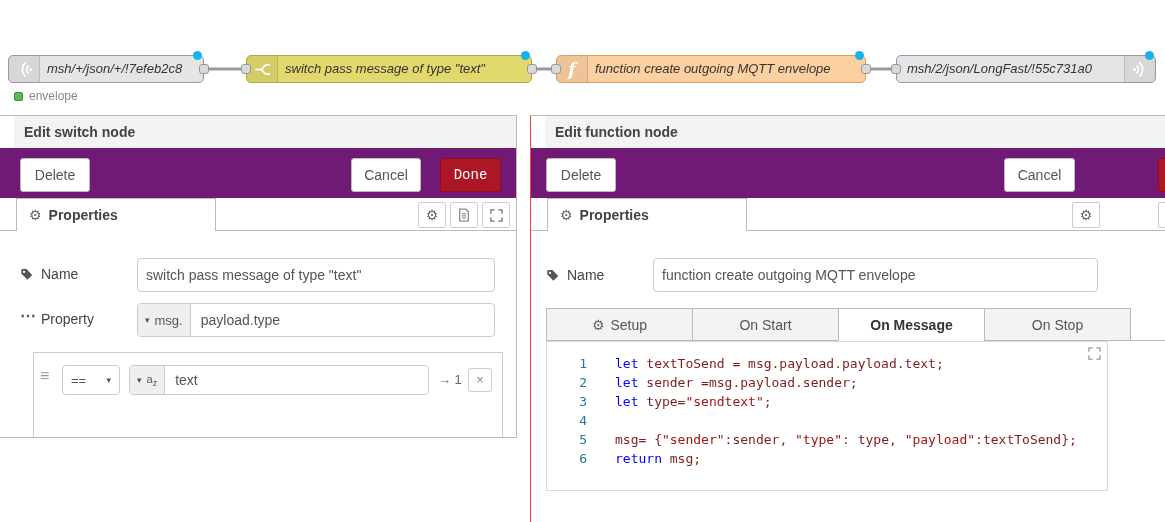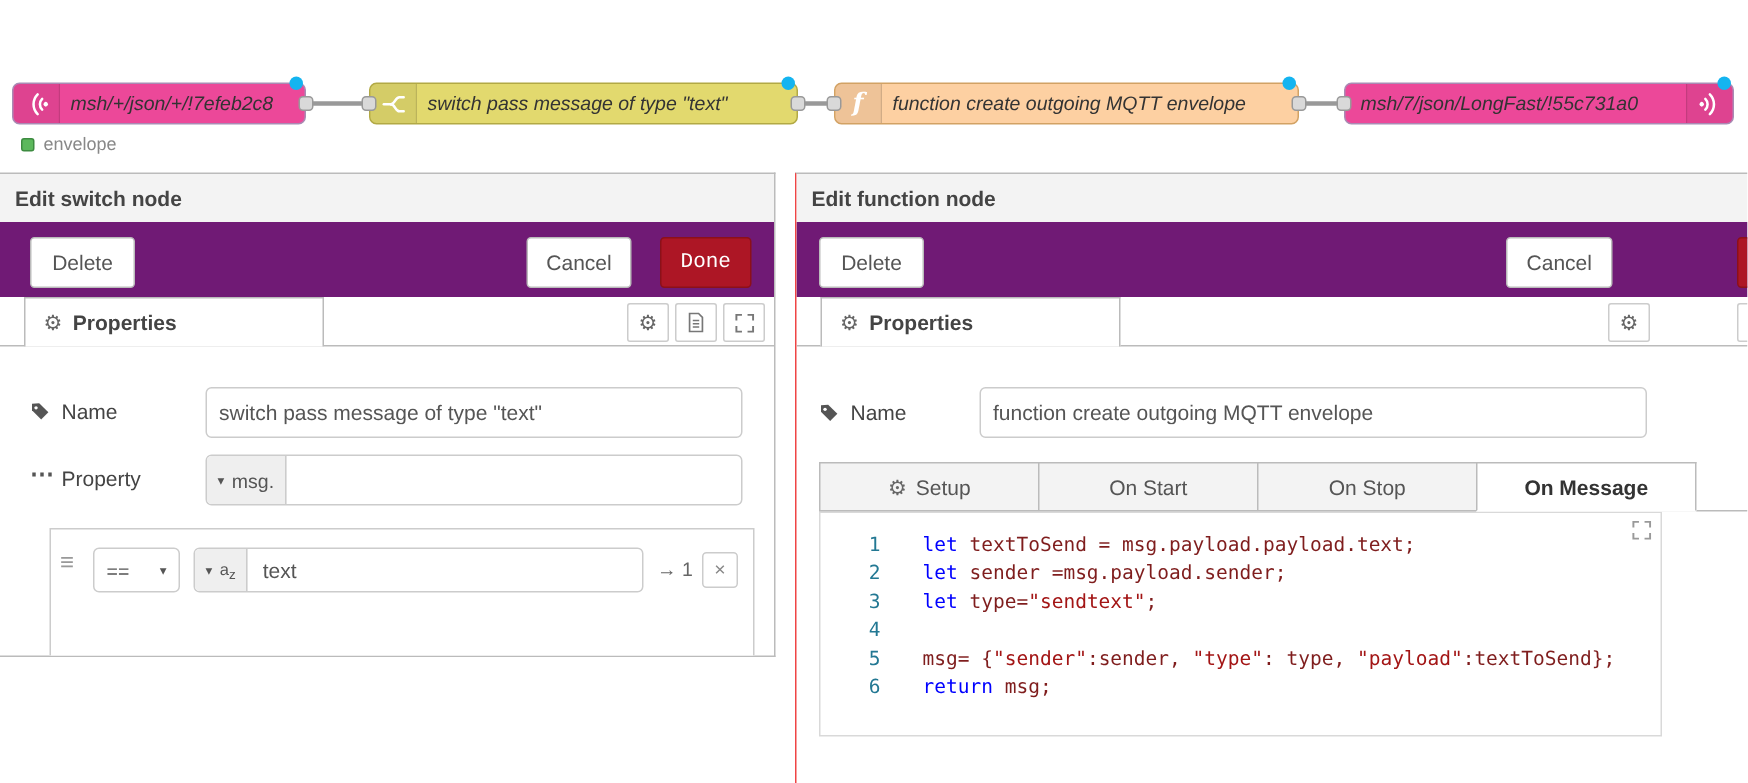--- a/index.html
+++ b/index.html
@@ -2,21 +2,21 @@
 <html><head>
 <meta charset="utf-8">
 <style>
   html,body{margin:0;padding:0;background:#fff;}
   body{font-family:"Liberation Sans",sans-serif;}
   #app{position:relative;width:1165px;height:522px;overflow:hidden;background:#fff;}
 
   
   #wires{position:absolute;left:0;top:0;z-index:0;}
   .node{position:absolute;height:28px;border-radius:5px;border:1px solid;box-sizing:border-box;z-index:1;cursor:pointer;}
-  .node.mqtt{background:#ec4899;border-color:#a98bb4;}
+  .node.mqtt{background:#e5e5e5;border-color:#a98bb4;}
   .node.switch{background:#e2d96e;border-color:#b2a945;}
   .node.func{background:#fdd0a2;border-color:#d2a264;}
   .node-icon{position:absolute;top:0;bottom:0;width:30px;background:rgba(0,0,0,0.06);display:flex;align-items:center;justify-content:center;}
   .node-icon.left{left:0;border-right:1px solid rgba(0,0,0,0.12);border-radius:4px 0 0 4px;}
   .node-icon.right{right:0;border-left:1px solid rgba(0,0,0,0.12);border-radius:0 4px 4px 0;}
   .node-label{position:absolute;left:38px;right:6px;top:0;line-height:26px;font-size:13px;font-style:italic;color:#333;white-space:nowrap;overflow:hidden;}
   .node-label.rpad{left:10px;right:38px;}
   .port{position:absolute;width:10px;height:10px;background:#d9d9d9;border:1px solid #999;border-radius:3px;top:8px;box-sizing:border-box;z-index:2;cursor:crosshair;}
   .port.out{right:-6px;}.port.in{left:-6px;}
   .dot{position:absolute;width:9px;height:9px;border-radius:50%;background:#14b4f0;top:-5px;right:1px;z-index:3;}
@@ -27,21 +27,21 @@
   .status-square{width:9px;height:9px;background:#5cb85c;border:1px solid #3d8b40;border-radius:2px;box-sizing:border-box;}
   .status-text{font-size:12px;color:#888;}
   .iwifi{transform:rotate(-135deg);}
   .owifi{transform:rotate(45deg);}
   .ficon{font-family:"DejaVu Serif",serif;font-style:italic;font-weight:bold;color:#fff;font-size:17px;line-height:1;}
 
   
   .panel{position:absolute;background:#fff;box-sizing:border-box;overflow:hidden;}
   #switch-panel{left:0;top:115px;width:517px;height:323px;border-top:1px solid #bbb;border-right:1px solid #bbb;border-bottom:1px solid #bbb;}
   #function-panel{left:530px;top:115px;width:670px;height:407px;border-top:1px solid #bbb;border-left:1px solid #ef4444;}
-  .panel-header{position:absolute;left:0;top:0;right:0;height:32px;background:#f3f3f3;font-weight:bold;font-size:14px;color:#444;line-height:32px;padding-left:10px;box-sizing:border-box;}
+  .panel-header{position:absolute;left:14px;top:0;right:0;height:32px;background:#f3f3f3;font-weight:bold;font-size:14px;color:#444;line-height:32px;padding-left:10px;box-sizing:border-box;}
   .toolbar{position:absolute;left:0;top:32px;right:0;height:50px;background:#701a75;}
   .btn{position:absolute;height:34px;background:#fff;border:1px solid #bbb;border-radius:3px;font-size:14px;color:#555;text-align:center;line-height:32px;box-sizing:border-box;cursor:pointer;font-family:inherit;padding:0;}
   .btn.primary{background:#ad1625;border-color:#8c1019;color:#fff;}
   .tabline{position:absolute;height:1px;background:#bbb;z-index:1;}
   .proptab{position:absolute;top:82px;height:33px;box-sizing:border-box;background:#fff;border:1px solid #bbb;border-bottom:none;display:flex;align-items:center;gap:7px;padding-left:12px;font-size:14px;font-weight:bold;color:#444;z-index:2;cursor:pointer;}
   .gearglyph{font-size:14px;color:#666;font-weight:normal;}
   .icon-btn{position:absolute;width:28px;height:26px;border:1px solid #ccc;border-radius:2px;background:#fff;display:flex;align-items:center;justify-content:center;color:#666;font-size:13px;box-sizing:border-box;cursor:pointer;z-index:2;}
   .field-label{position:absolute;font-size:14px;color:#444;}
   .field-icon{position:absolute;color:#555;}
   .text-input{position:absolute;height:34px;border:1px solid #ccc;border-radius:4px;font-size:14px;color:#555;padding:0 8px;box-sizing:border-box;font-family:inherit;background:#fff;}
@@ -131,21 +131,21 @@
   <div class="node mqtt" style="left:896px;top:55px;width:260px;">
     <div class="node-icon right">
       <svg class="owifi" width="17" height="17" viewBox="0 0 20 20">
           <g fill="none" stroke="#fff" stroke-width="2" stroke-linecap="round">
             <path d="M4 10 A6 6 0 0 1 10 16"></path>
             <path d="M4 5 A11 11 0 0 1 15 16"></path>
           </g>
           <circle cx="5" cy="15" r="1.8" fill="#fff"></circle>
         </svg>
     </div>
-    <div class="node-label rpad">msh/7/json/LongFast/!55c731a0</div>
+    <div class="node-label rpad">msh/2/json/LongFast/!55c731a0</div>
     <div class="port in"></div>
     <div class="dot"></div>
   </div>
 
   <div id="switch-panel" class="panel">
     <div class="panel-header">Edit switch node</div>
     <div class="toolbar">
       <button class="btn" style="left:20px;top:10px;width:70px;">Delete</button>
       <button class="btn" style="left:351px;top:10px;width:70px;">Cancel</button>
       <button class="btn primary" style="left:440px;top:10px;width:61px;font-family:Liberation Mono, monospace;">Done</button>
@@ -184,20 +184,23 @@
     <span class="field-label" style="left:41px;top:150px;">Name</span>
     <input class="text-input" style="left: 137px; top: 142px; width: 358px;" value="switch pass message of type &quot;text&quot;">
 
     <span class="field-icon" style="left:20px;top:190px;font-size:16px;font-weight:bold;">⋯</span>
     <span class="field-label" style="left:41px;top:195px;">Property</span>
     <div class="typed" style="left:137px;top:187px;width:358px;">
       <div class="seg">
         <span class="caret">▾</span>
         <span>msg.</span>
       </div>
+      <div class="val">
+        <input value="payload.type" style="">
+      </div>
     </div>
 
     <div class="rulebox" style="left:33px;top:236px;width:468px;height:87px;">
       <span class="hamburger">≡</span>
       <div class="opselect" style="left:28px;top:12px;width:58px;">
         <span>==</span>
         <span class="caret">▾</span>
       </div>
       <div class="typed" style="left:95px;top:12px;width:300px;height:30px;">
         <div class="seg">
@@ -243,25 +246,25 @@
 
     <div class="tabline" style="left:15px;top:224px;width:620px;"></div>
     <div class="codetabs">
         <div class="code-tab">
           <span class="gearglyph">⚙</span>
           <span>Setup</span>
         </div>
         <div class="code-tab">
           <span>On Start</span>
         </div>
+        <div class="code-tab active">
+          <span>On Message</span>
+        </div>
         <div class="code-tab">
           <span>On Stop</span>
-        </div>
-        <div class="code-tab active">
-          <span>On Message</span>
         </div>
       </div>
 
     <div class="editor">
       <div class="gutter">
           <div class="ln-num">1</div>
           <div class="ln-num">2</div>
           <div class="ln-num">3</div>
           <div class="ln-num">4</div>
           <div class="ln-num">5</div>

